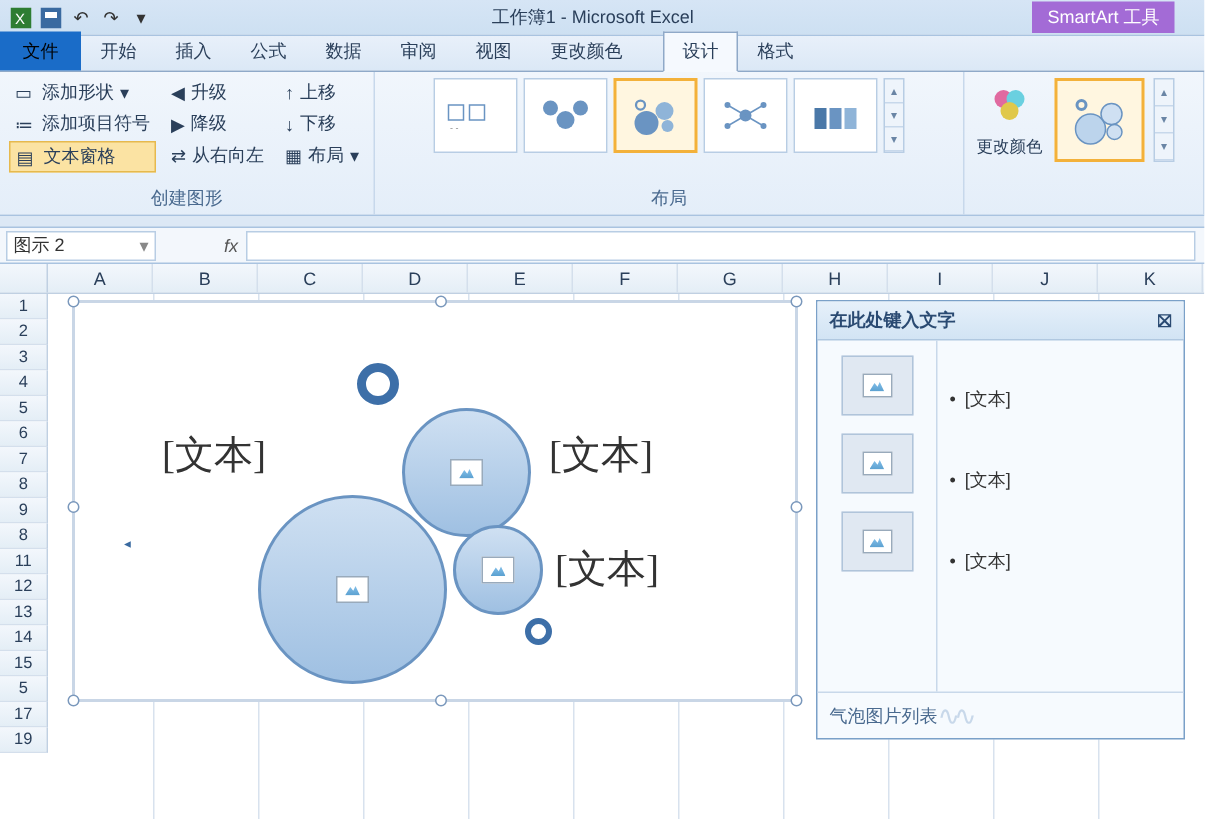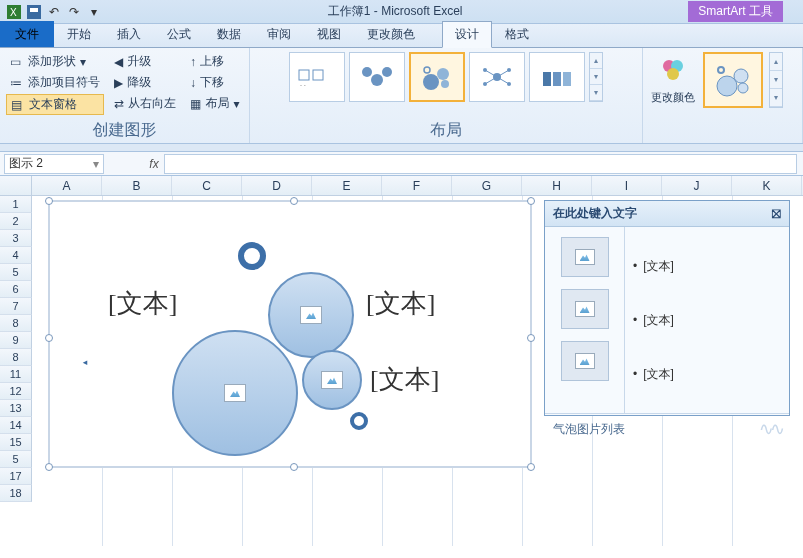--- a/index.html
+++ b/index.html
@@ -15,21 +15,21 @@
   
   .tabs { height:24px; background:linear-gradient(#e8f0fa,#dbe8f6); display:flex; align-items:flex-end; border-bottom:1px solid #8fa9c8; padding-left:0; }
   .tab { padding:4px 12px; font-size:12px; color:#2a3f5a; border:1px solid transparent; border-bottom:none; cursor:pointer; }
   .tab.file { background:#1a6cc8; color:#000000; padding:4px 14px; }
   .tab.active { background:#f5f9fe; border:1px solid #8fa9c8; border-bottom:1px solid #f5f9fe; position:relative; top:1px; }
   .tabs .spacer { width:14px; }
 
   
   .ribbon { height:96px; background:linear-gradient(#f1f6fc,#e4eef9); border-bottom:1px solid #a9c3e0; display:flex; }
   .group { border-right:1px solid #c7d8eb; display:flex; flex-direction:column; padding:4px 6px 0 6px; position:relative; }
-  .group-label { text-align:center; font-size:16px; color:#4a6a8f; padding:2px 0; }
+  .group-label { text-align:center; font-size:12px; color:#4a6a8f; padding:2px 0; }
   .group-body { flex:1; display:flex; align-items:flex-start; gap:6px; }
   .vcol { display:flex; flex-direction:column; gap:2px; }
   .rbtn { display:flex; align-items:center; gap:4px; padding:1px 4px; font-size:12px; color:#2a3f5a; white-space:nowrap; }
   .rbtn.sel { background:#fbe3a3; border:1px solid #e6b94e; }
   .mini-icon { width:14px; height:14px; display:inline-block; }
   .gallery { display:flex; gap:4px; align-items:center; }
   .gal-item { width:56px; height:50px; border:1px solid #b8cde4; background:#fff; display:flex; align-items:center; justify-content:center; }
   .gal-item.sel { border:2px solid #f3b13a; background:#fff6e0; }
   .gal-scroll { width:14px; height:50px; border:1px solid #b8cde4; background:#eef4fb; display:flex; flex-direction:column; }
   .gal-scroll div { flex:1; border-bottom:1px solid #c7d8eb; display:flex; align-items:center; justify-content:center; font-size:8px; color:#6a85a5; }
@@ -56,30 +56,30 @@
   .smartart { position:absolute; top:24px; left:48px; width:484px; height:268px; border:2px solid #c9d6e6; background:#fff; }
   .sa-handle { position:absolute; width:8px; height:8px; background:#fff; border:1px solid #7a98bc; border-radius:50%; }
   .sa-text { position:absolute; font-family: SimSun, serif; font-size:26px; color:#333; }
   .circle { position:absolute; border-radius:50%; }
   .ring { border:6px solid #3d6fa8; background:transparent; }
   .fill { background:linear-gradient(#cfe0f2,#9fc0e2); border:2px solid #6a94c2; }
   .pic-ph { width:22px; height:18px; background:#fff; border:1px solid #9ab; display:flex; align-items:center; justify-content:center; }
   .pic-ph::after { content:""; width:10px; height:8px; background:linear-gradient(#8fc8f0,#5aa0d0); clip-path: polygon(0 100%,35% 30%,55% 60%,70% 20%,100% 100%); }
 
   
-  .textpane { position:absolute; top:24px; left:544px; width:246px; height:216px; border:1px solid #7aa0c8; background:#f6fafe; display:flex; flex-direction:column; }
+  .textpane { position:absolute; top:24px; left:544px; width:246px; height:293px; border:1px solid #7aa0c8; background:#f6fafe; display:flex; flex-direction:column; }
   .tp-title { background:linear-gradient(#e6f0fa,#d2e4f4); padding:4px 8px; font-size:12px; font-weight:bold; color:#2a4a72; border-bottom:1px solid #b0c8e0; display:flex; justify-content:space-between; align-items:center; }
   .tp-body { flex:1; display:flex; }
   .tp-thumbs { width:80px; border-right:1px solid #c8d8ea; display:flex; flex-direction:column; gap:12px; padding:10px; align-items:center; }
   .thumb { width:48px; height:40px; background:#e0e8f2; border:1px solid #b0c4da; display:flex; align-items:center; justify-content:center; }
   .thumb .pic-ph { width:20px; height:16px; }
   .tp-list { flex:1; padding:12px 8px; }
   .tp-item { display:flex; align-items:center; gap:6px; font-size:12px; color:#333; height:54px; }
   .tp-item::before { content:"•"; color:#333; }
-  .tp-foot { border-top:1px solid #c8d8ea; padding:4px 8px; font-size:12px; color:#4a6a8f; display:flex; justify-content:space-between; align-items:center; }
+  .tp-foot { border-top:1px solid #c8d8ea; padding:4px 8px; font-size:12px; color:#4a6a8f; display:flex; align-items:center; }
   .deco-wave { color:#c8d8ea; font-size:18px; letter-spacing:-4px; }
 
   .expand-handle { position:absolute; top:150px; left:30px; width:10px; height:20px; display:flex; align-items:center; justify-content:center; font-size:9px; color:#3a6aa0; }
 </style>
 </head>
 <body>
 
 <div class="titlebar">
   <div class="qat">
     <span class="icon">
@@ -263,21 +263,21 @@
     <div class="rowh">8</div>
     <div class="rowh">9</div>
     <div class="rowh">8</div>
     <div class="rowh">11</div>
     <div class="rowh">12</div>
     <div class="rowh">13</div>
     <div class="rowh">14</div>
     <div class="rowh">15</div>
     <div class="rowh">5</div>
     <div class="rowh">17</div>
-    <div class="rowh">18</div>
+    <div class="rowh">19</div>
   </div>
   <div class="gridlines">
     <div class="vline" style="left:70px;"></div>
       <div class="vline" style="left:140px;"></div>
       <div class="vline" style="left:210px;"></div>
       <div class="vline" style="left:280px;"></div>
       <div class="vline" style="left:350px;"></div>
       <div class="vline" style="left:420px;"></div>
       <div class="vline" style="left:490px;"></div>
       <div class="vline" style="left:560px;"></div>

